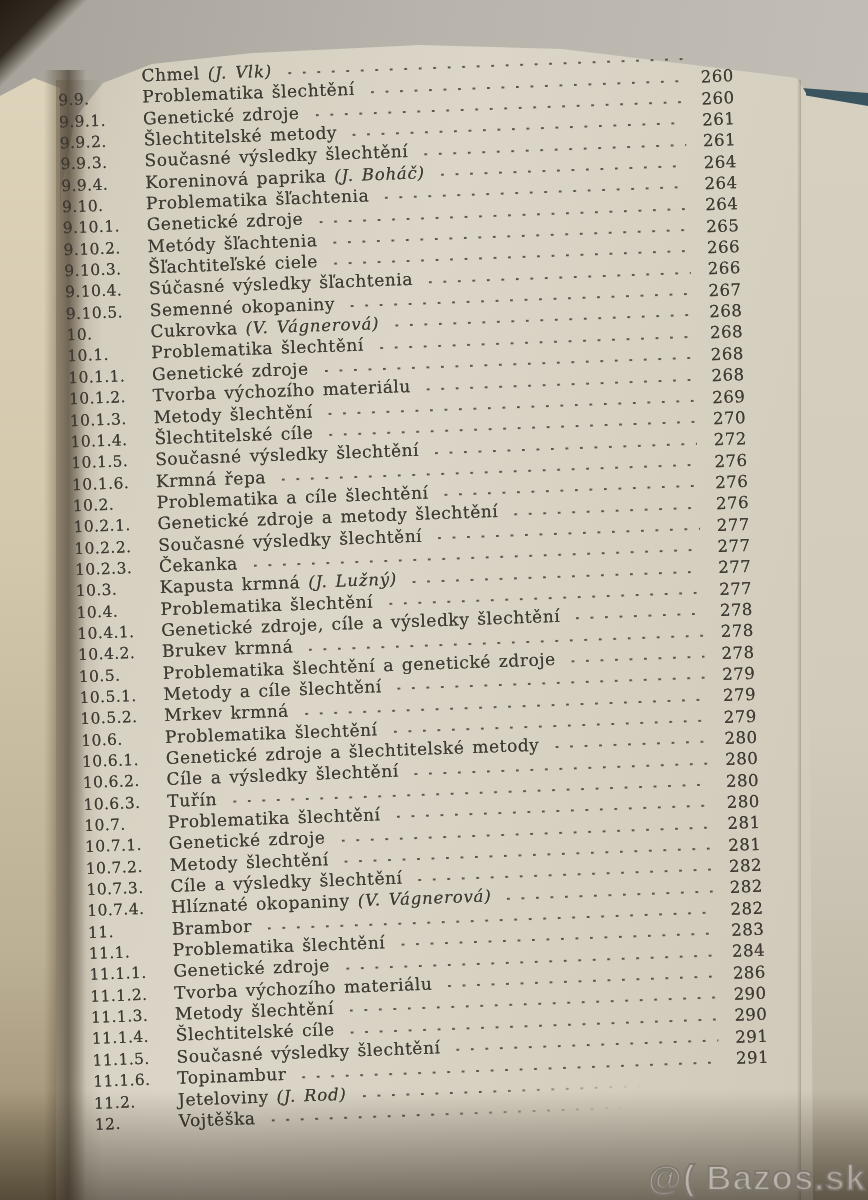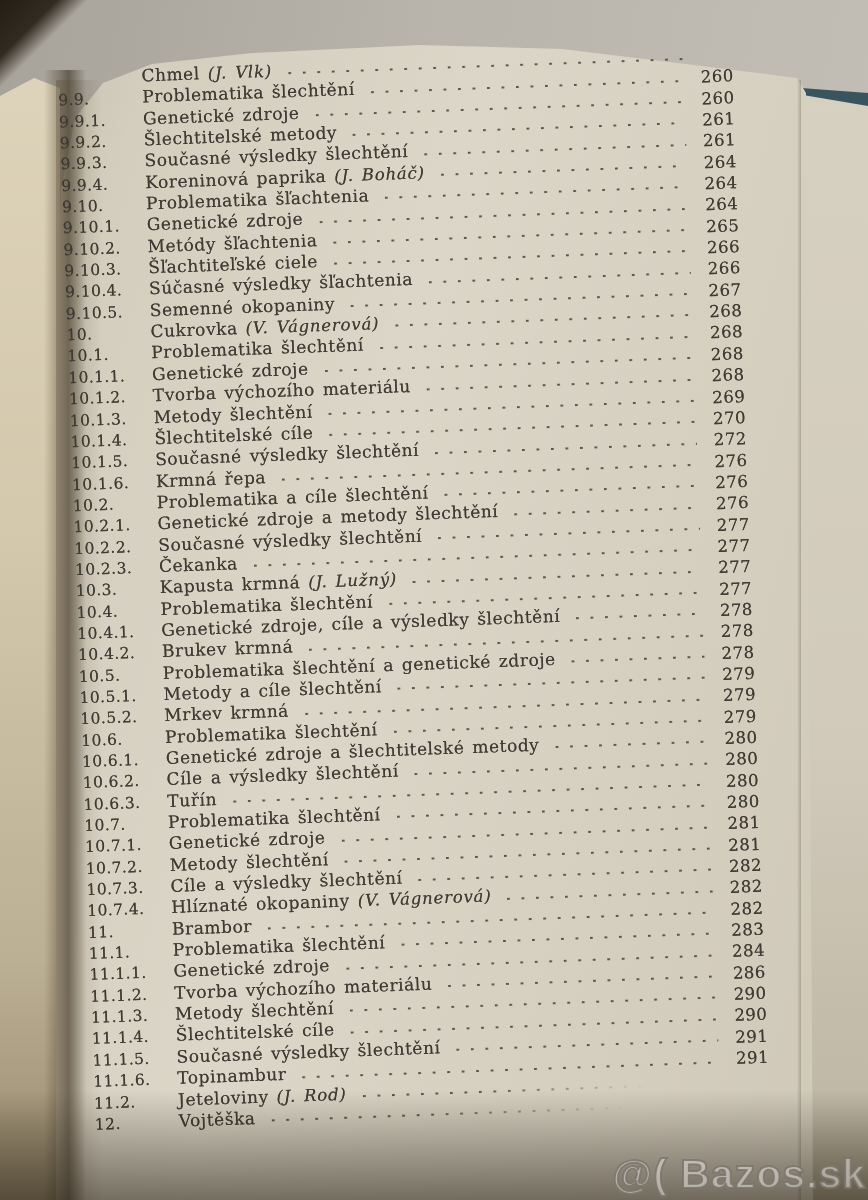--- a/index.html
+++ b/index.html
@@ -77,21 +77,21 @@
   .page-no{flex:0 0 46px;text-align:right;font-size:16.5px;letter-spacing:.5px;text-shadow:0 0 .6px rgba(62,58,48,.8);}
   
   .row:nth-last-child(-n+2) .leader{
     -webkit-mask-image:linear-gradient(to right,#000 35%,transparent 80%);
     mask-image:linear-gradient(to right,#000 35%,transparent 80%);
   }
   
   .watermark{
     position:absolute;right:2px;bottom:2px;z-index:7;
     font-family:"Liberation Sans","DejaVu Sans",sans-serif;
-    font-weight:700;font-size:41px;letter-spacing:1px;
+    font-weight:700;font-size:35px;letter-spacing:1px;
     color:rgba(220,215,207,.22);
     -webkit-text-stroke:2px rgba(118,112,103,.78);
     text-shadow:0 0 2px rgba(255,255,255,.38);
   }
 </style>
 </head>
 <body>
 
 <div class="photo">
   <div class="cover-edge"></div>

